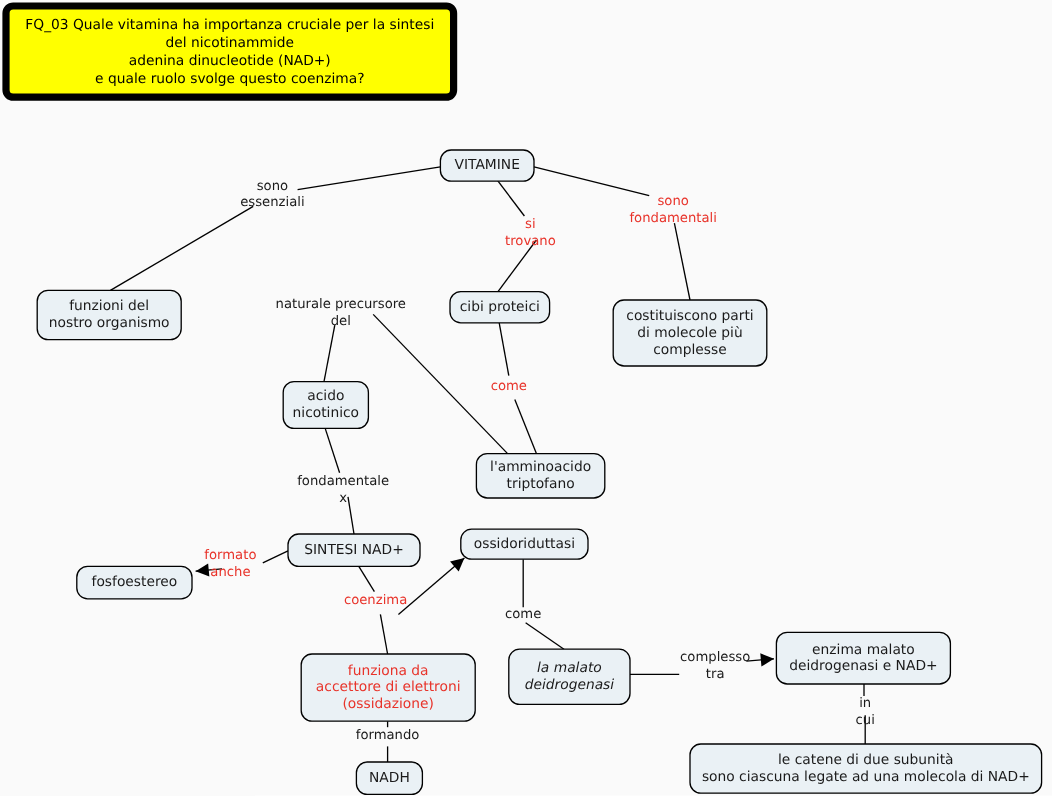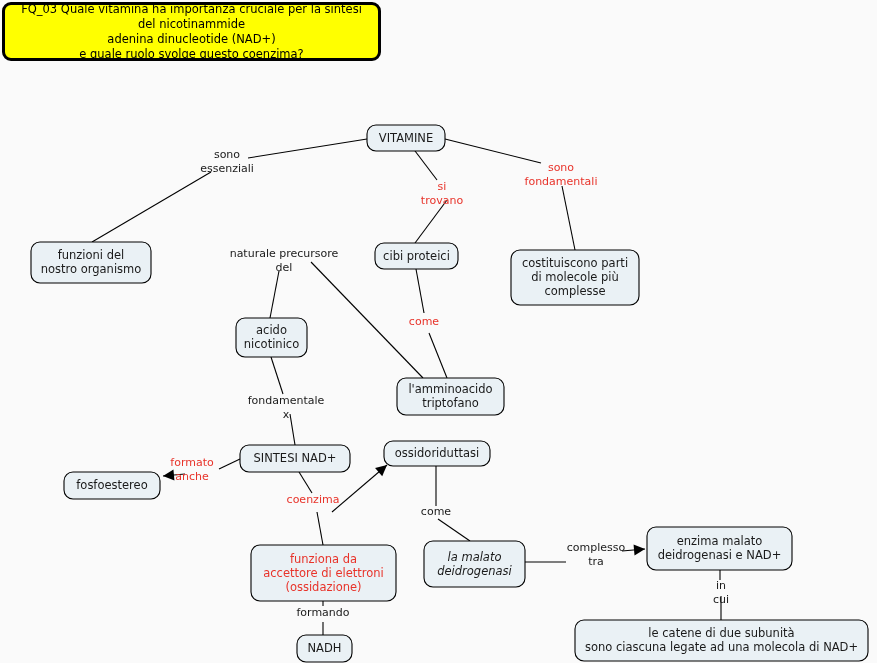--- a/index.html
+++ b/index.html
@@ -19,23 +19,23 @@
     left: 0; top: 0;
     width: 877px;
     height: 663px;
     background: #fafafa;
   }
   #question-banner {
     position: absolute;
     left: 2px;
     top: 2px;
     width: 379px;
-    height: 59px;
+    height: 82px;
     background: #ffff00;
-    border: 3px solid #000000;
+    border: 6px solid #000000;
     border-radius: 9px;
     box-sizing: border-box;
     display: flex;
     align-items: center;
     justify-content: center;
     text-align: center;
     z-index: 5;
   }
   #question-banner .qtext {
     font-size: 11.5px;

